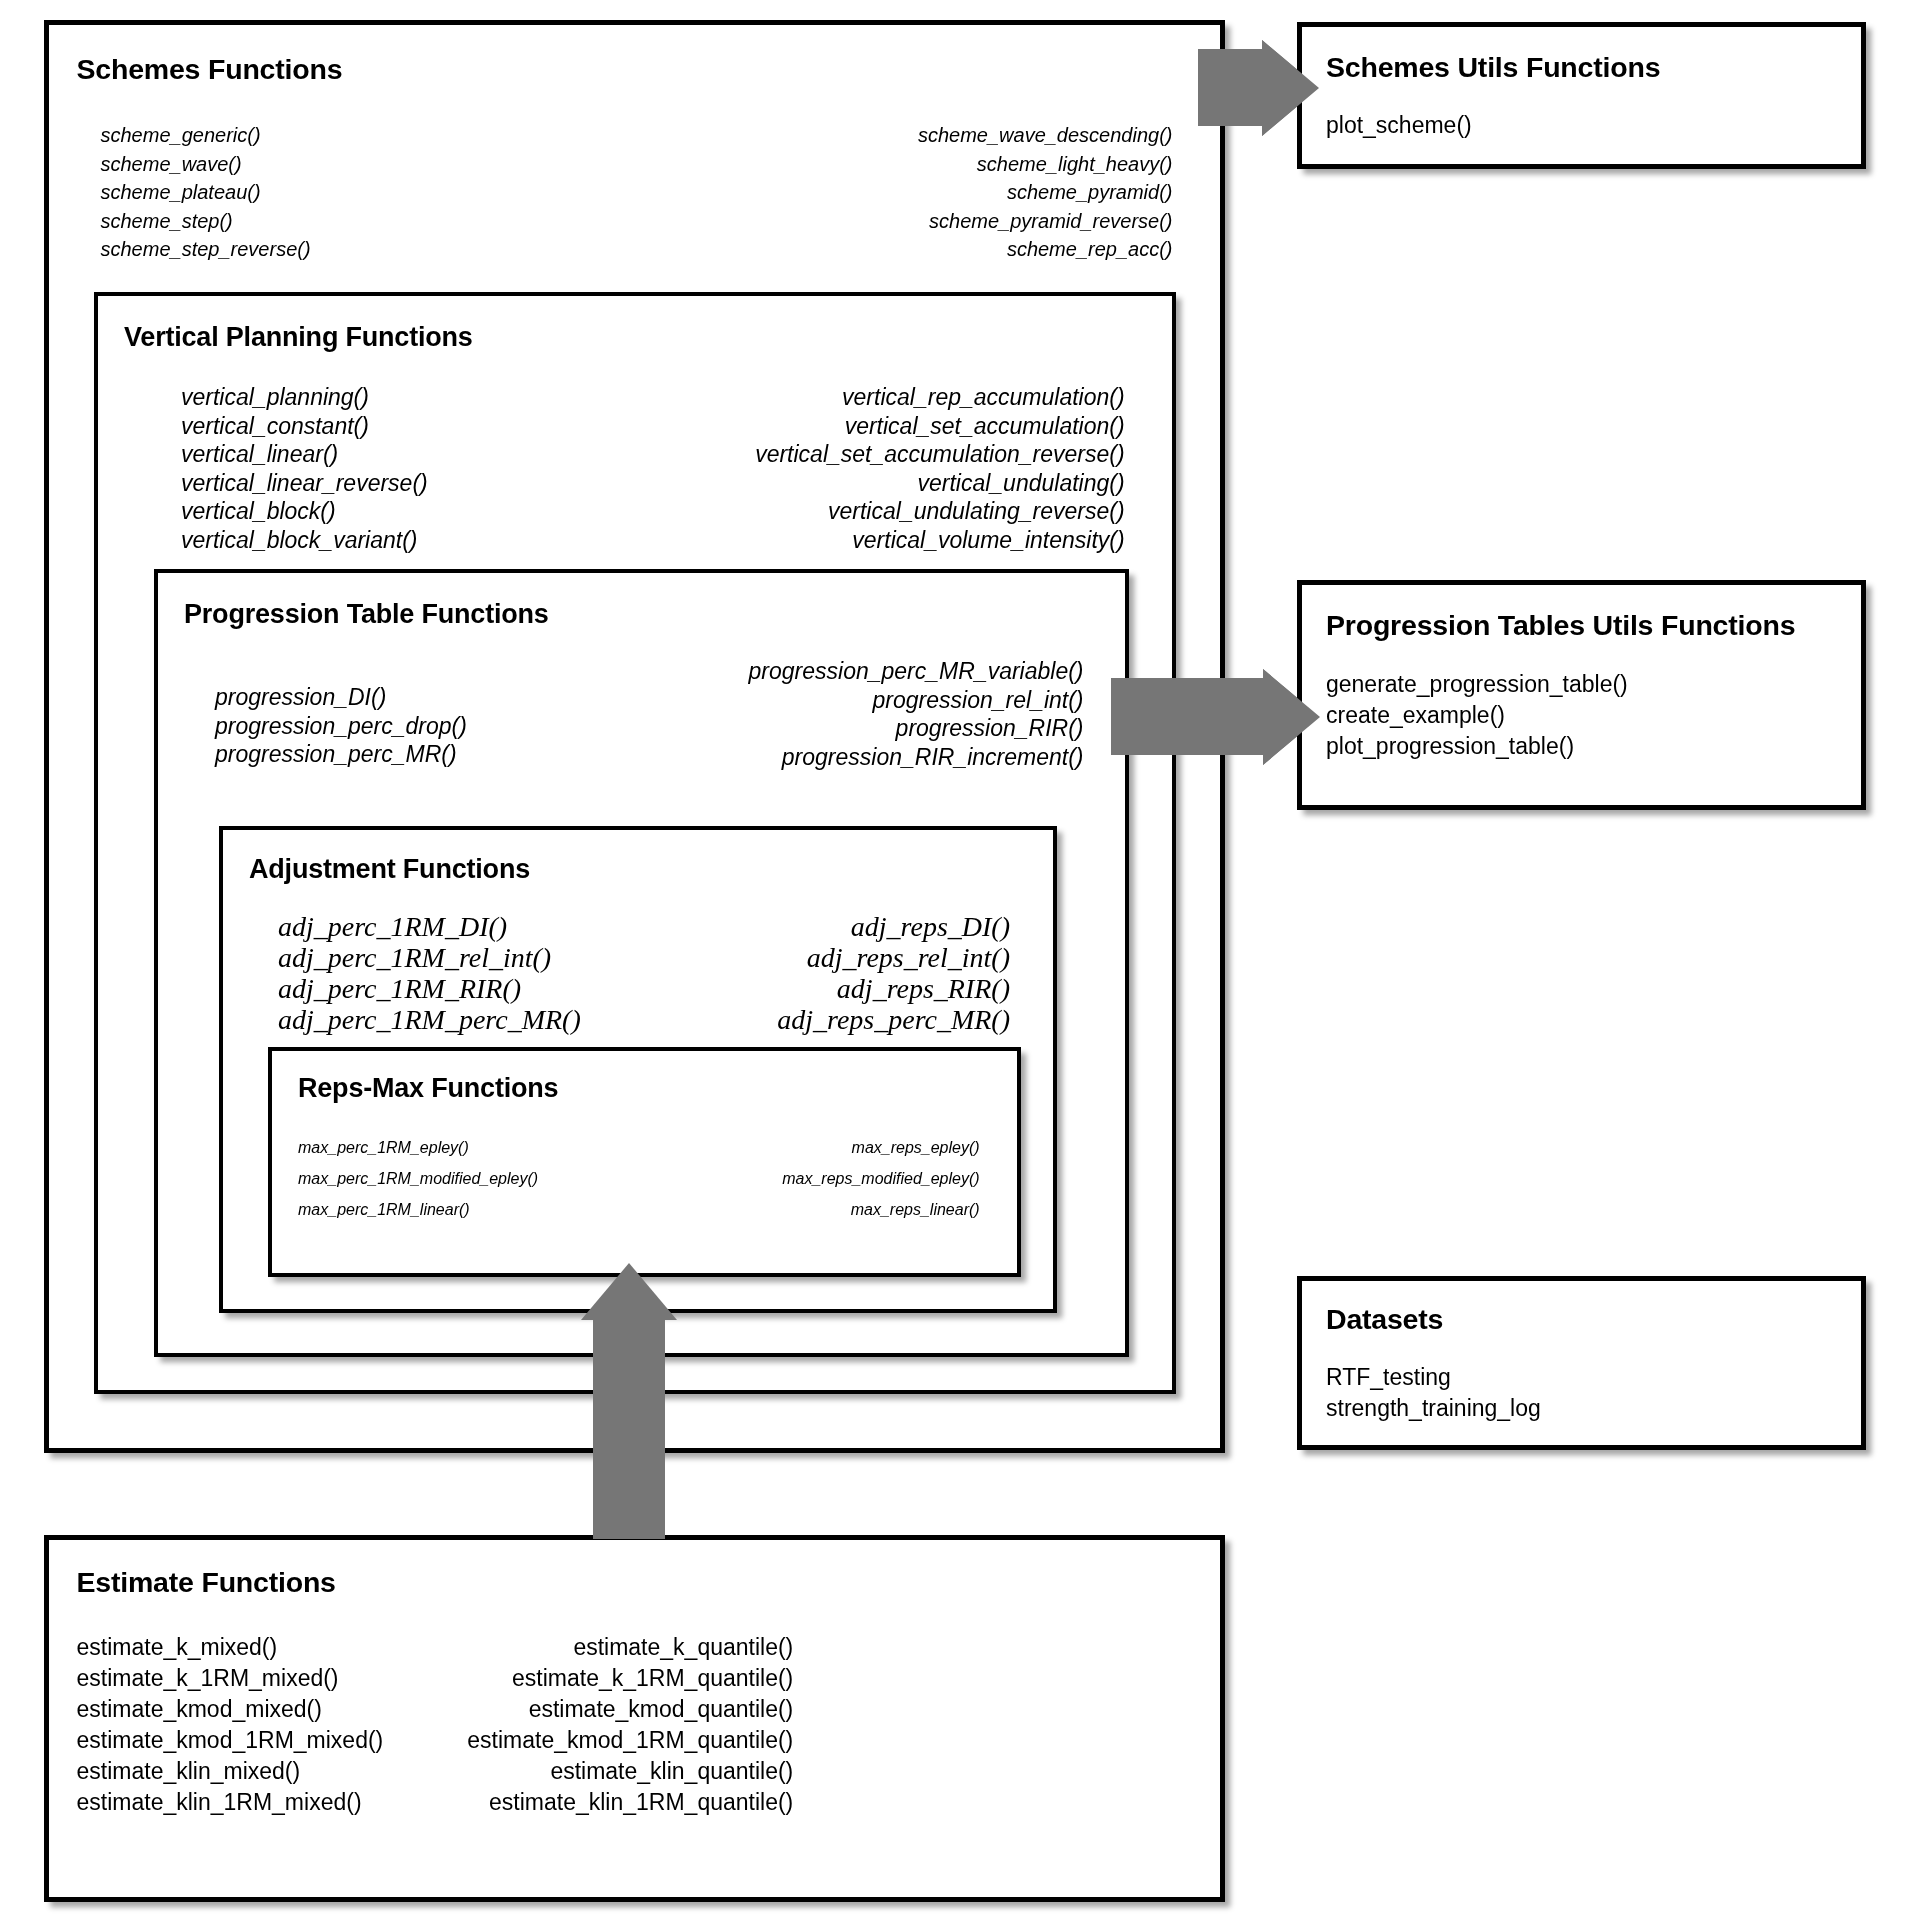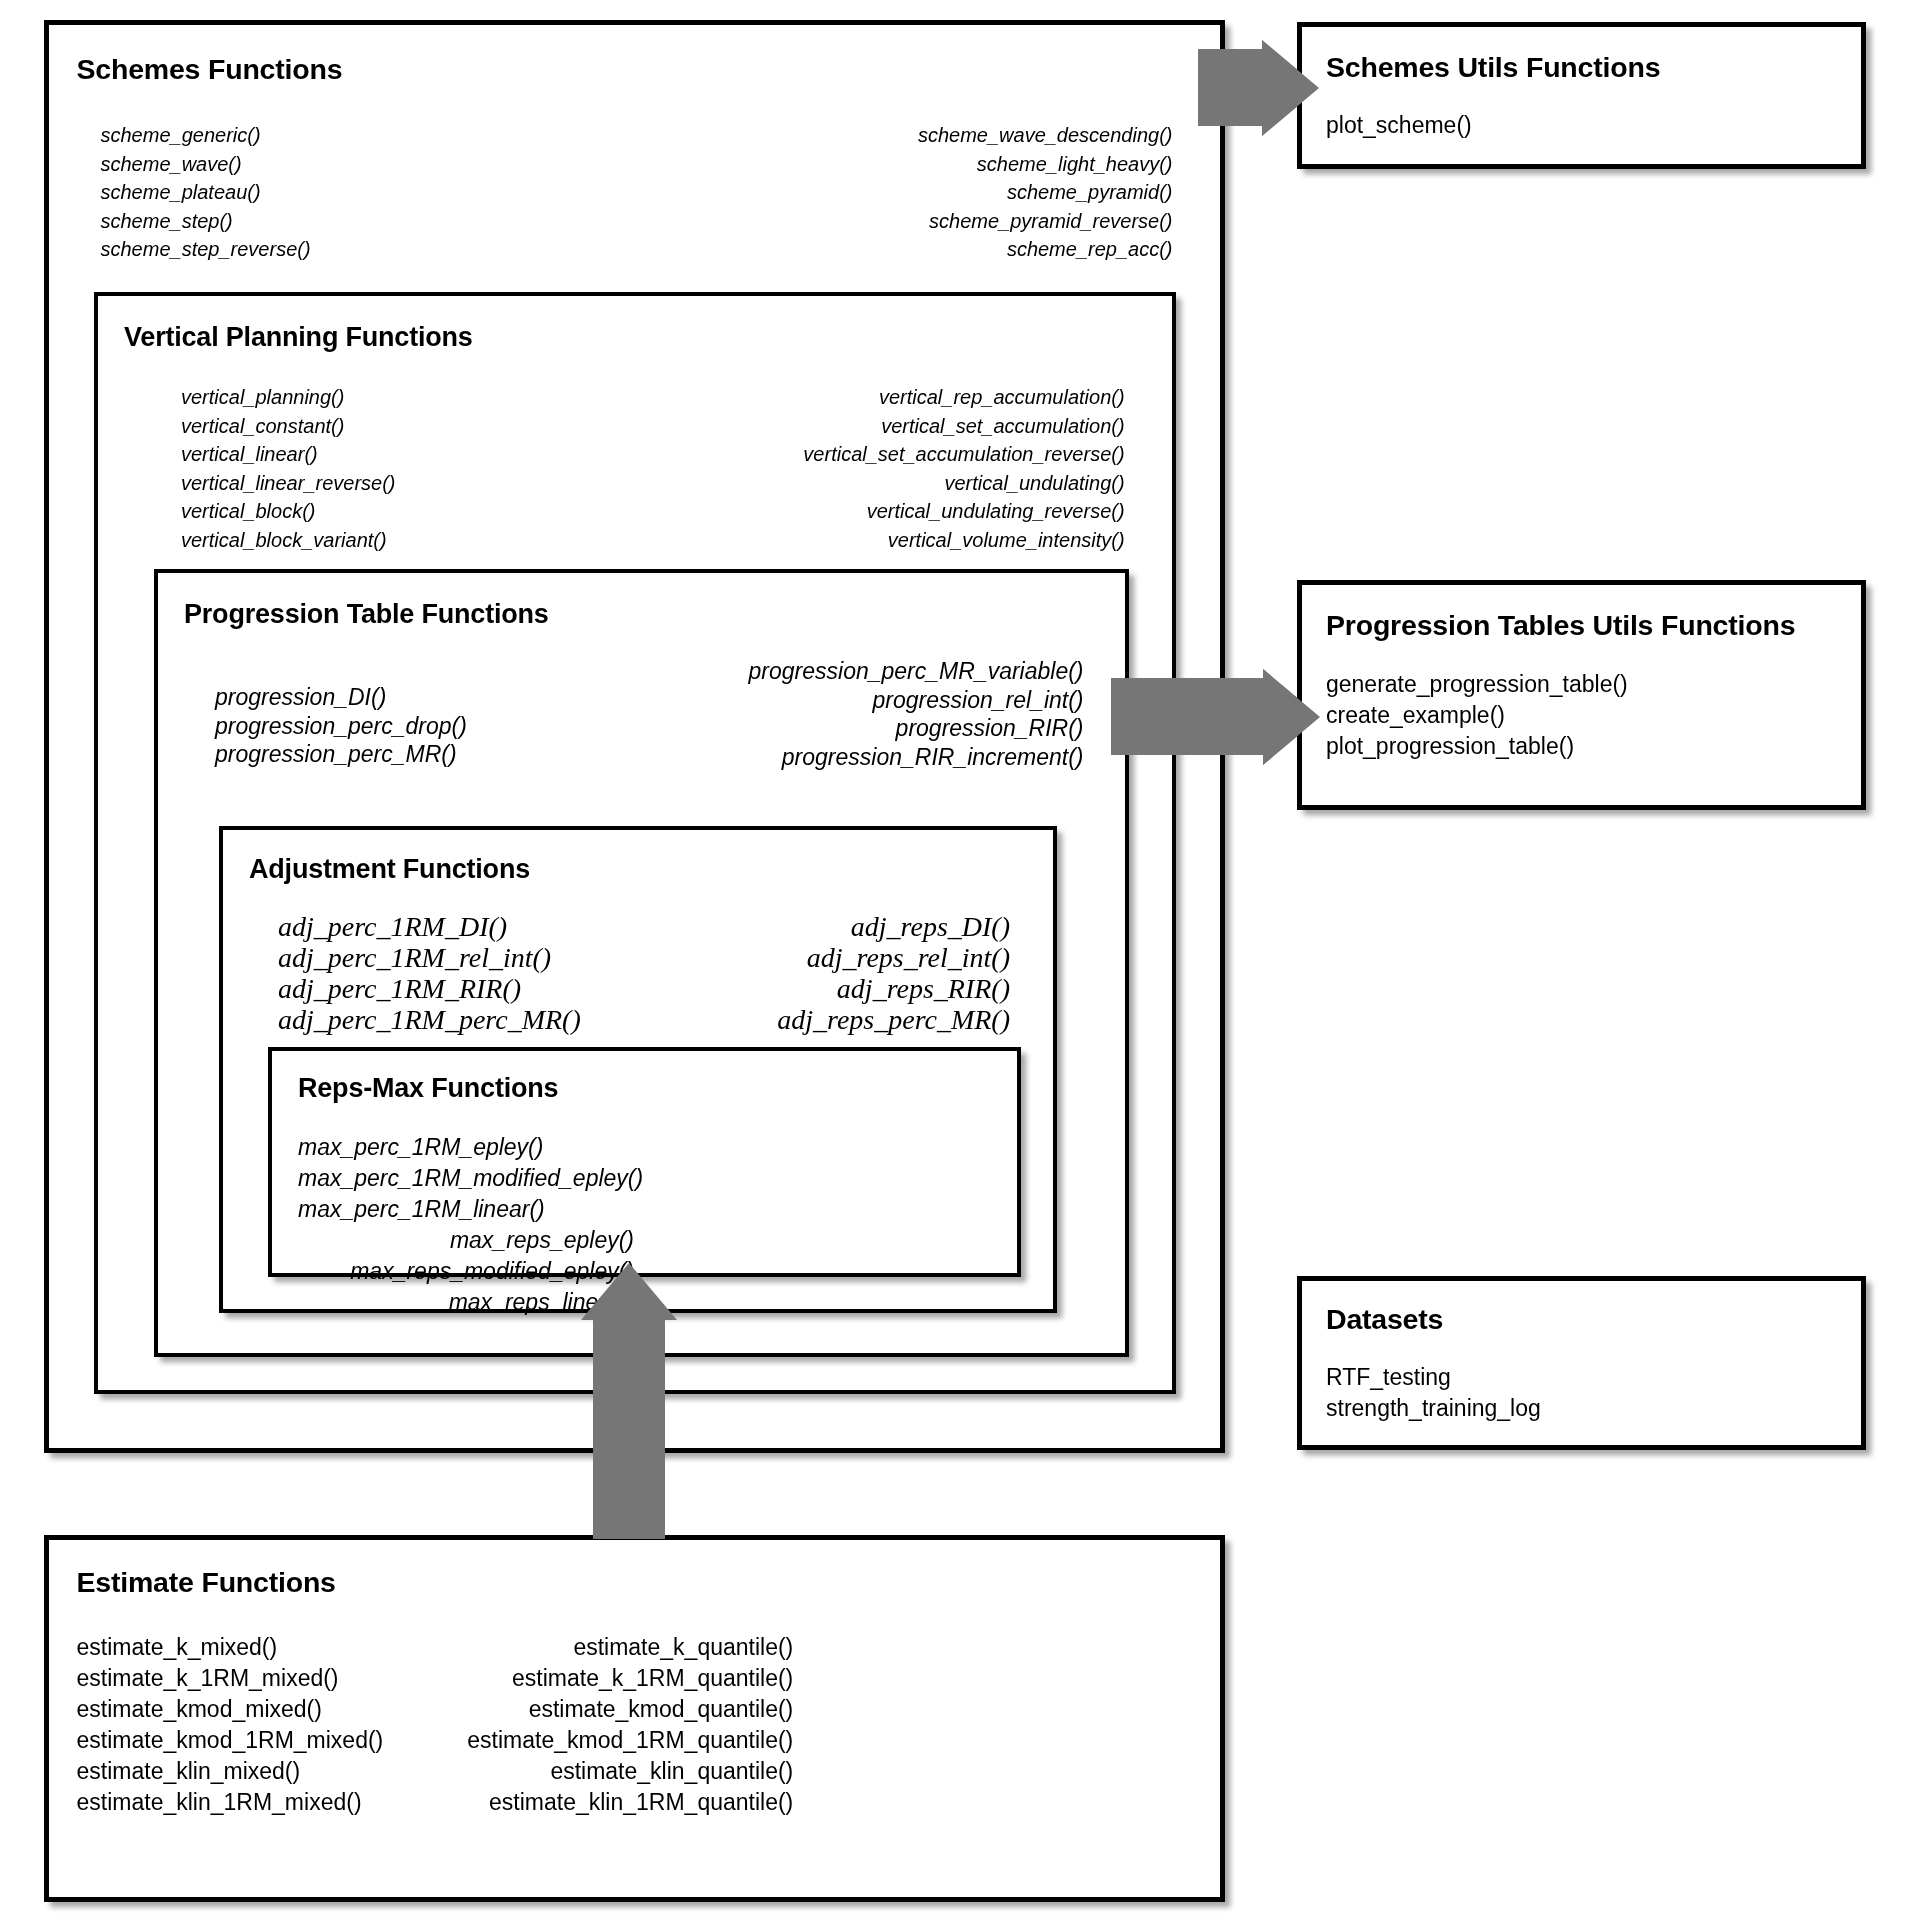--- a/index.html
+++ b/index.html
@@ -28,24 +28,24 @@
   .arrow-head{position:absolute;width:0;height:0;}
   .head-right{border-top:48px solid transparent;border-bottom:48px solid transparent;
               border-left:57px solid #767676;}
   .head-up{border-left:48px solid transparent;border-right:48px solid transparent;
            border-bottom:57px solid #767676;}
 
   
   .t-schemes{font-size:28.5px;}
   .t-sub{font-size:27px;}
   .f-schemes{font-size:20px;line-height:28.5px;}
-  .f-vert{font-size:20px;line-height:28.5px;}
+  .f-vert{font-size:23px;line-height:28.5px;}
   .f-prog{font-size:23px;line-height:28.5px;}
   .f-adj{font-size:28px;line-height:31px;font-family:Liberation Serif, serif;}
-  .f-max{font-size:23px;line-height:31px;flex-direction:column;}
+  .f-max{font-size:16px;line-height:31px;}
   .f-est{font-size:23px;line-height:31px;}
   .f-util{font-size:23px;line-height:31px;}
 </style>
 </head>
 <body>
 
 <div class="canvas">
 
   <div class="arrow" style="left:1198px;top:27.5px;width:119px;height:119px;">
     <div class="arrow-shaft" style="left:0px;top:21px;width:72px;height:77px;"></div>

